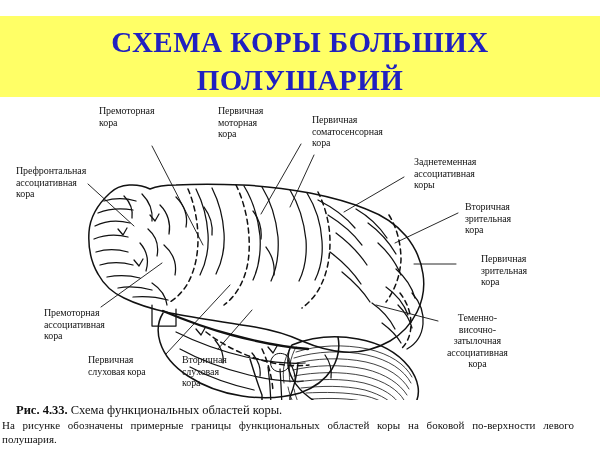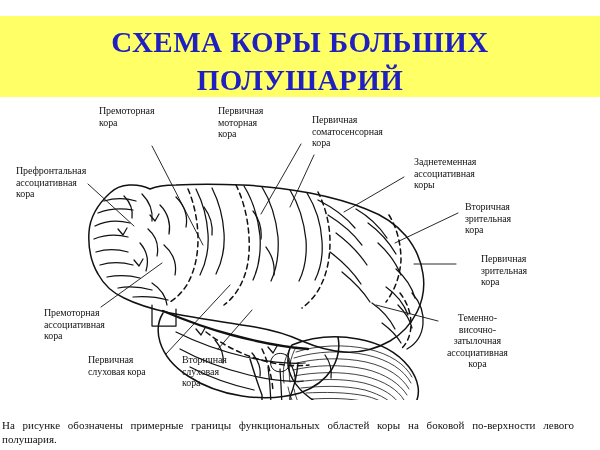--- a/index.html
+++ b/index.html
@@ -331,16 +331,20 @@
     <div class="label" style="left:88px; top:257px;">Первичная
 слуховая кора</div>
 
     <div class="label" style="left:182px; top:257px;">Вторичная
 слуховая
 кора</div>
 
   </div>
 
   <div id="caption">
+    <div id="caption-line1">
+      <span class="fignum">Рис. 4.33.</span>
+      <span>Схема функциональных областей коры.</span>
+    </div>
     <div id="caption-body">На рисунке обозначены примерные границы функциональных областей коры на боковой по-верхности левого полушария.</div>
   </div>
 
 </div>
 
 </body></html>

